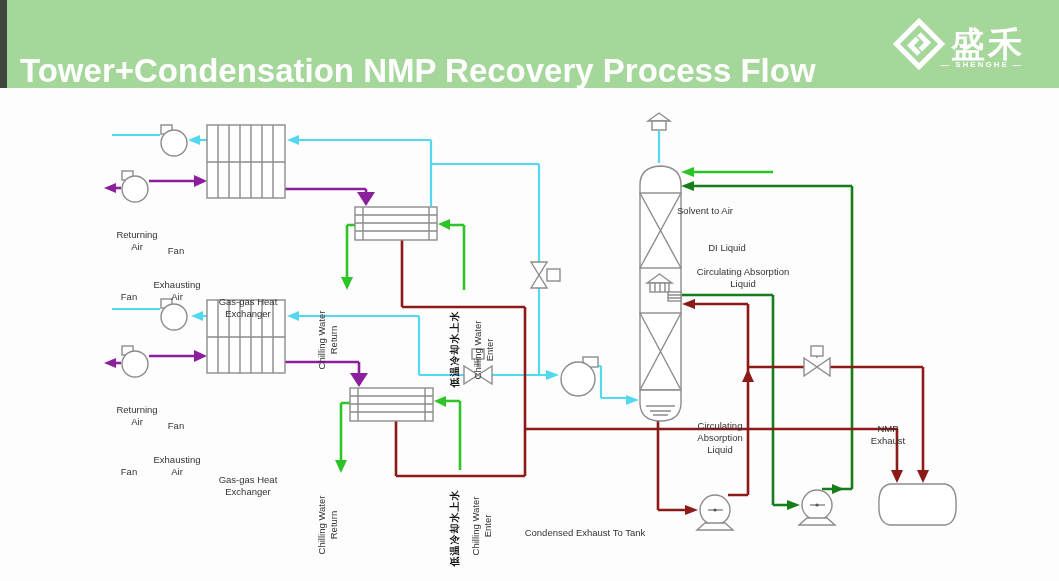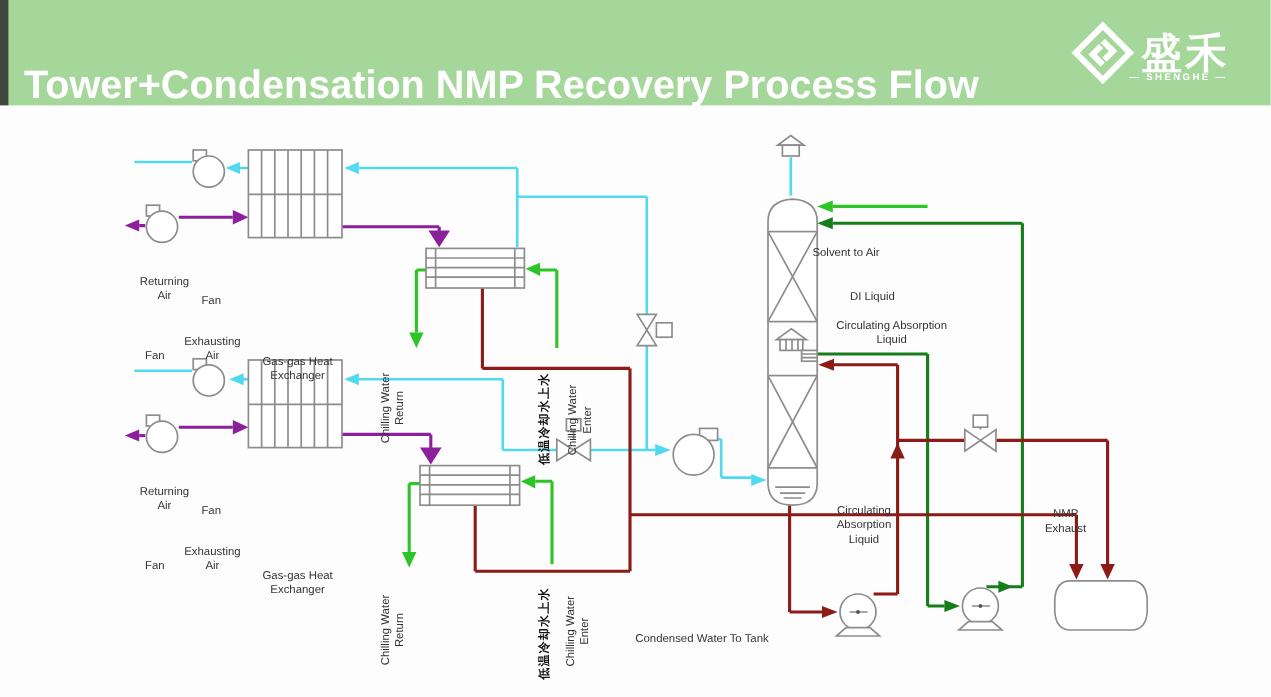--- a/index.html
+++ b/index.html
@@ -268,15 +268,15 @@
 
   <div class="lbl" style="left:705px;top:211px">Solvent to Air</div>
   <div class="lbl" style="left:727px;top:248px">DI Liquid</div>
   <div class="lbl" style="left:743px;top:278px">Circulating Absorption
 Liquid</div>
   <div class="lbl" style="left:720px;top:438px">Circulating
 Absorption
 Liquid</div>
   <div class="lbl" style="left:888px;top:435px">NMP
 Exhaust</div>
-  <div class="lbl" style="left:585px;top:533px">Condensed Water To Tank</div>
+  <div class="lbl" style="left:585px;top:533px">Condensed Exhaust To Tank</div>
 
 </div>
 
 </body></html>

